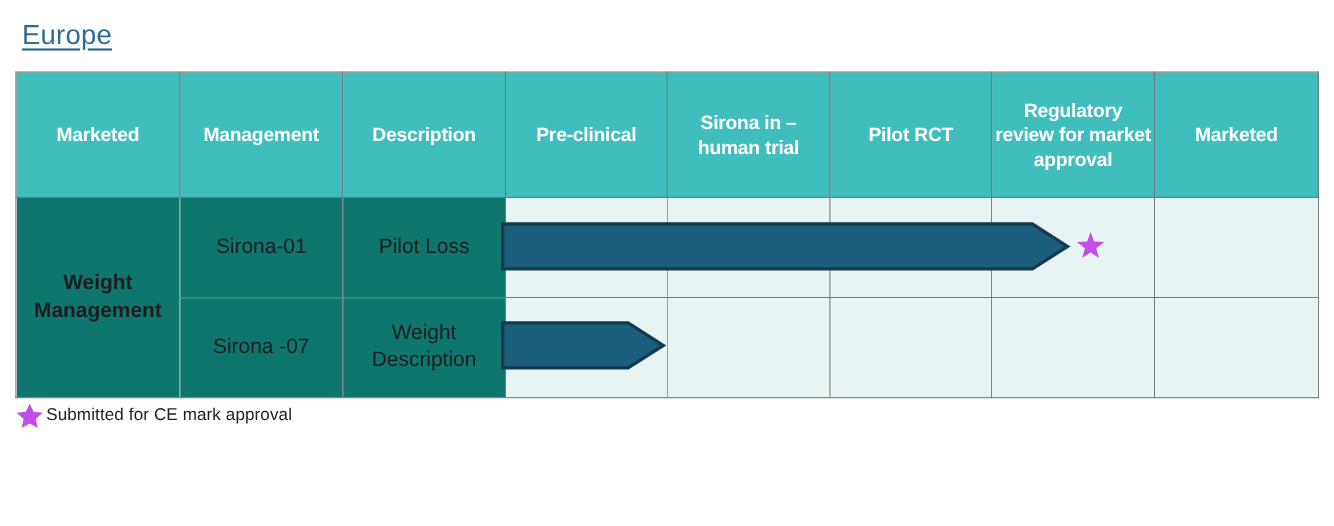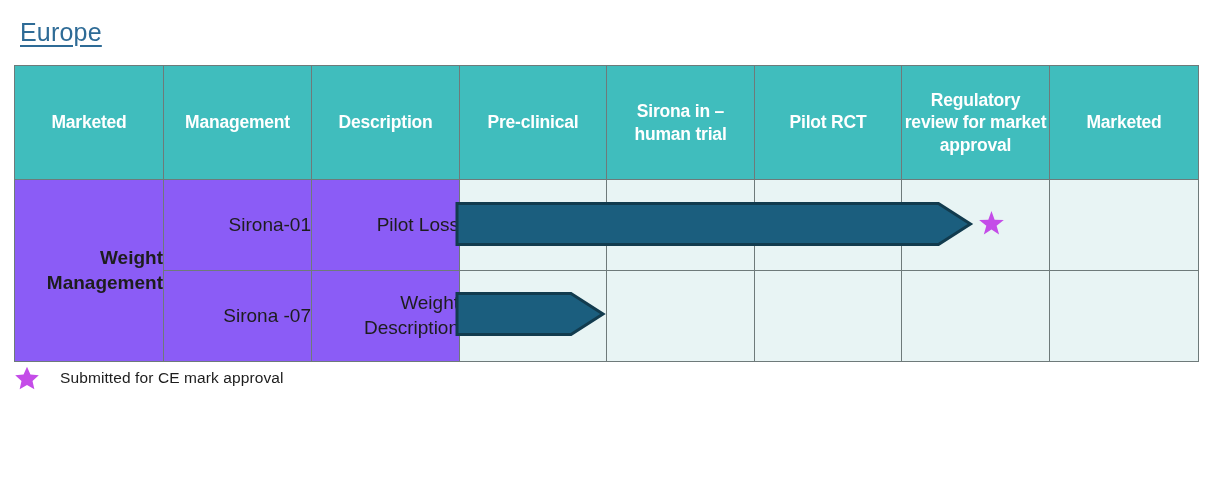--- a/index.html
+++ b/index.html
@@ -56,25 +56,25 @@
     line-height: 1.28;
     text-align: center;
     vertical-align: middle;
     height: 113px;
     letter-spacing: -0.2px;
     padding: 2px 4px;
   }
 
   
   .body-cell {
-    background: #8b5cf6;
+    background: #0f766e;
     color: #1d1d1d;
     font-size: 19px;
     font-weight: 400;
-    text-align: right;
+    text-align: center;
     vertical-align: middle;
     line-height: 1.3;
     height: 90px;
     padding: 2px 6px;
     position: relative;
   }
   .stage-cell {
     background: #E8F4F4;
     position: relative;
     padding: 0;
@@ -94,21 +94,21 @@
     pointer-events: none;
   }
 
   
   #legend {
     position: absolute;
     left: 14px;
     top: 365px;
     display: flex;
     align-items: center;
-    gap: 20px;
+    gap: 2px;
   }
   #legend .legend-star {
     width: 26px;
     height: 26px;
     display: block;
   }
   #legend .legend-text {
     font-size: 15.5px;
     color: #1d1d1d;
     white-space: nowrap;

